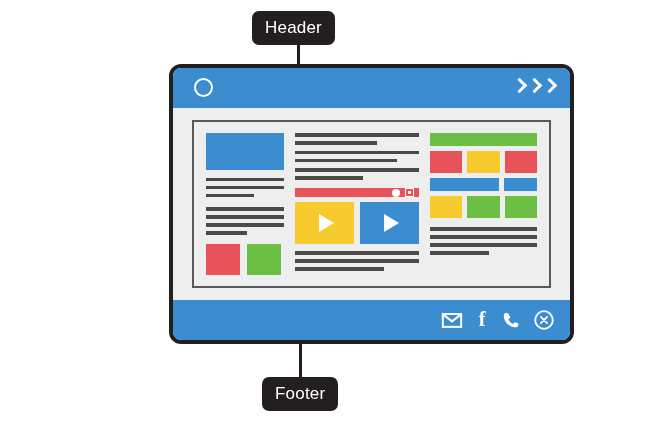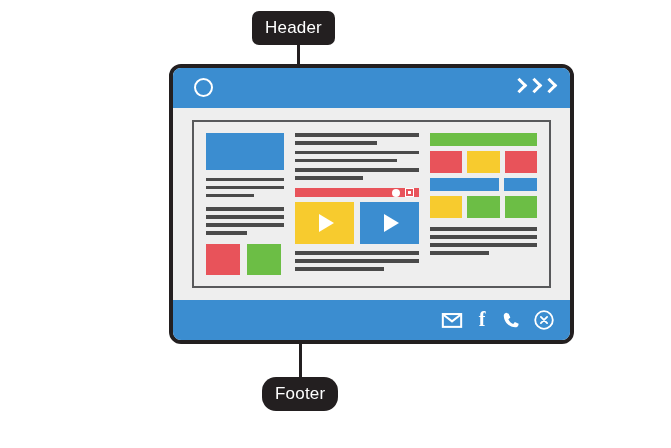--- a/index.html
+++ b/index.html
@@ -18,21 +18,21 @@
     background:#231f20;
     border-radius:7px;
     color:#ffffff;
     font-size:17px;
     line-height:1;
     padding:8px 13px 9px 13px;
     letter-spacing:.2px;
     white-space:nowrap;
   }
   #callout-header{left:216px;top:11px;}
-  #callout-footer{left:226px;top:377px;border-radius:14px;}
+  #callout-footer{left:226px;top:377px;}
 
   .leader{position:absolute;background:#231f20;width:3px;}
   #leader-header{left:261px;top:44px;height:42px;}
   #leader-footer{left:263px;top:336px;height:44px;}
   .leader-dot{
     position:absolute;width:9px;height:9px;border-radius:50%;
     background:#231f20;
   }
   #dot-header{left:258px;top:82px;}
   #dot-footer{left:259px;top:332px;}

